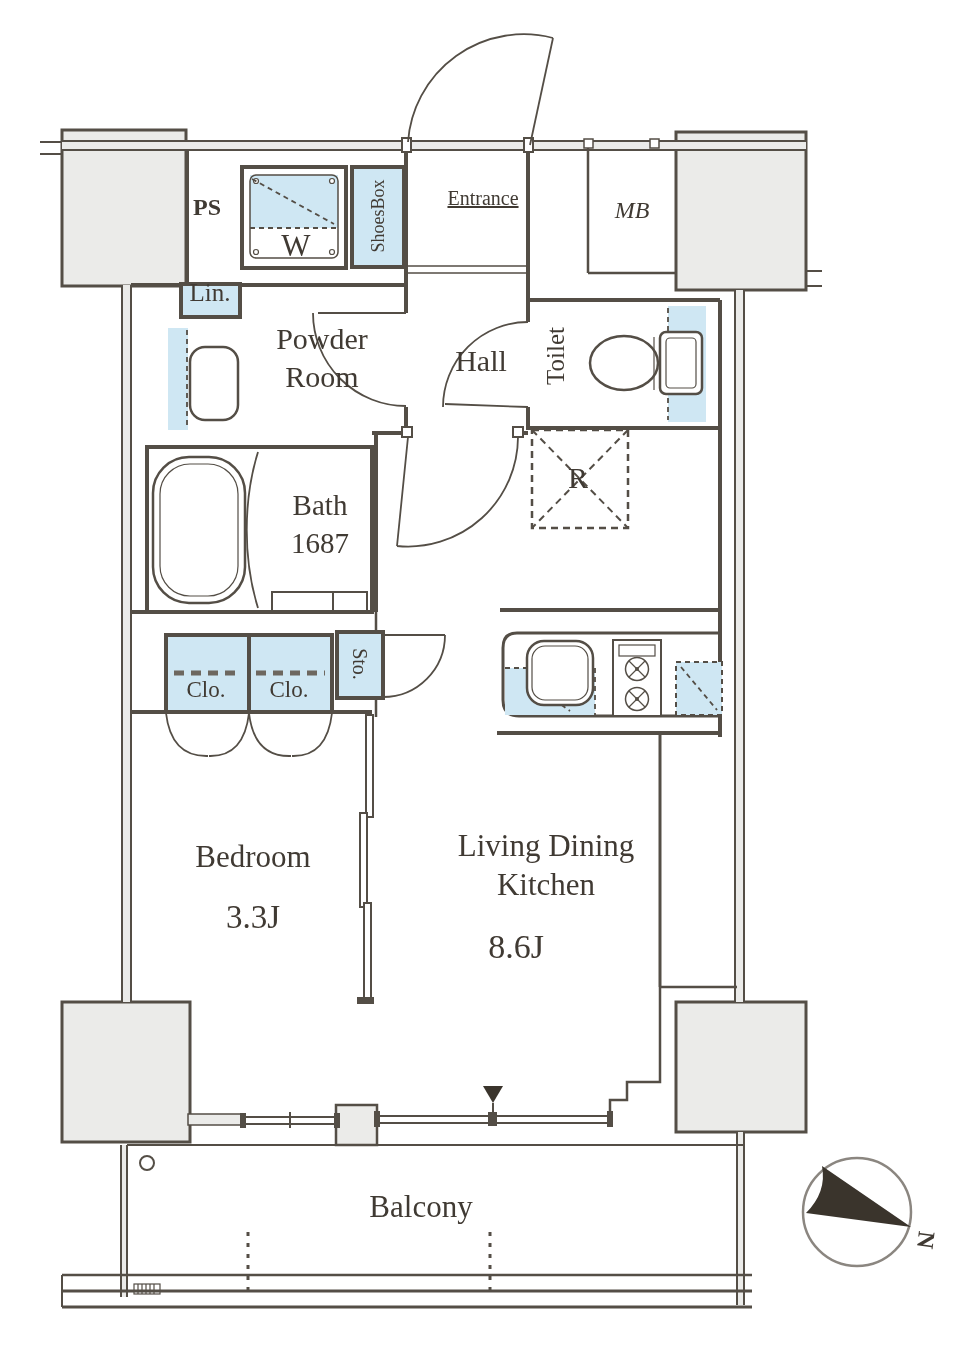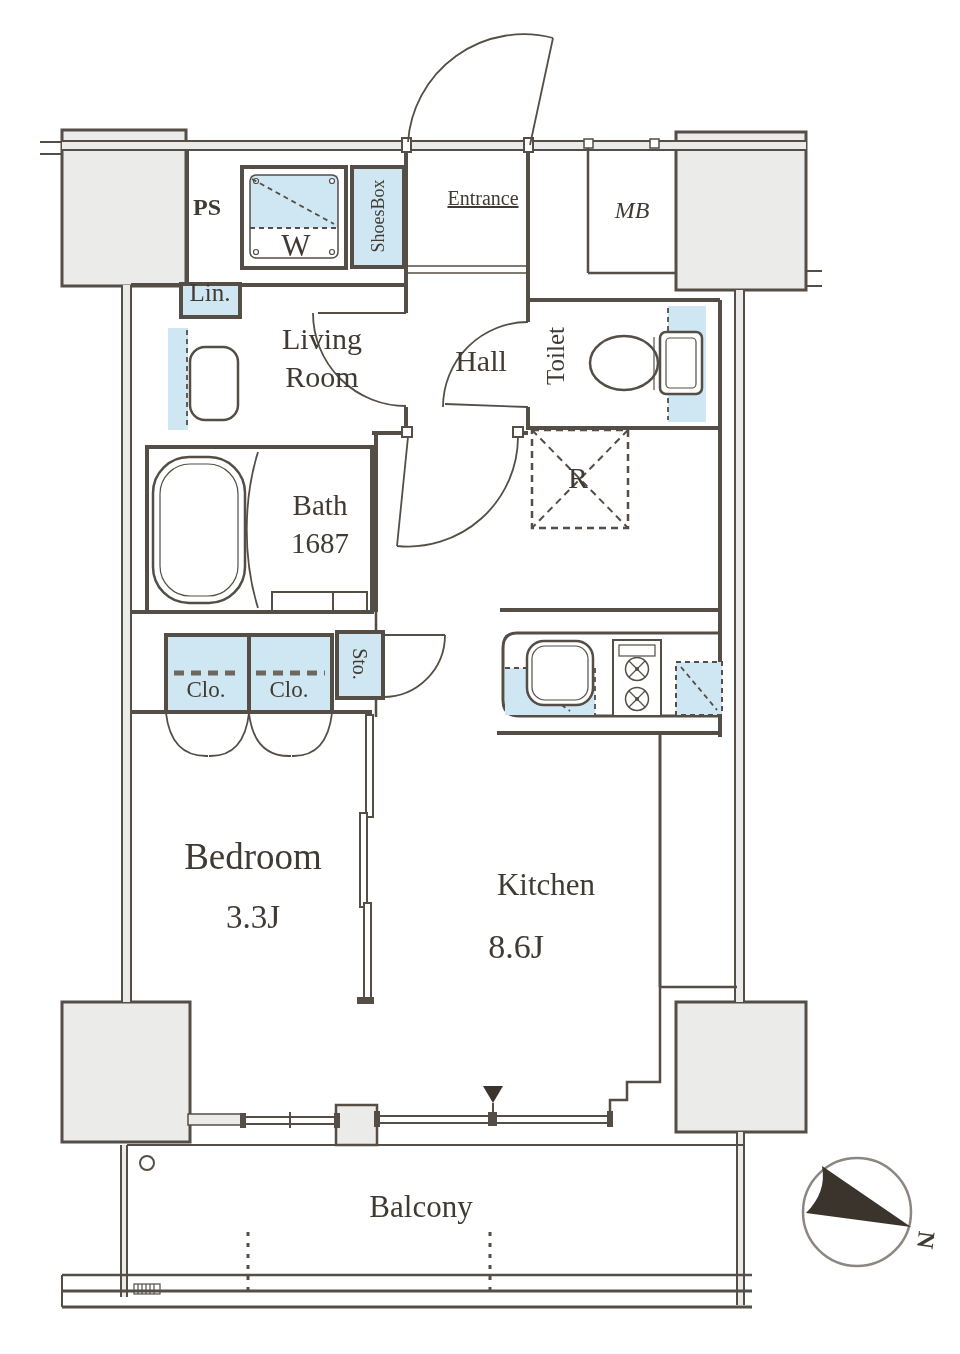--- a/index.html
+++ b/index.html
@@ -204,39 +204,40 @@
 </svg>
 
 <div class="lbl" style="left:483px;top:198px;font-size:20px;text-decoration:underline;">Entrance</div>
 <div class="lbl" style="left:207px;top:207px;font-size:24px;font-weight:bold;">PS</div>
 <div class="lbl" style="left:632px;top:210px;font-size:24px;font-style:italic;">MB</div>
 <div class="lbl" style="left:296px;top:245px;font-size:31px;">W</div>
 <div class="lbl vccw" style="left:378px;top:216px;font-size:18px;">ShoesBox</div>
 <div class="lbl" style="left:210px;top:292px;font-size:25px;">Lin.</div>
 
 <div class="lbl" style="left:322px;top:357px;font-size:30px;line-height:1.25;">
-  <div>Living</div>
+  <div>Powder</div>
   <div>Room</div>
 </div>
 
 <div class="lbl" style="left:461px;top:361px;font-size:30px;margin-left:20px;">Hall</div>
 <div class="lbl vccw" style="left:555px;top:356px;font-size:25px;">Toilet</div>
 
 <div class="lbl" style="left:304px;top:525px;font-size:29px;line-height:1.3;margin-left:16px;">
   <div>Bath</div>
   <div>1687</div>
 </div>
 
 <div class="lbl" style="left:578px;top:478px;font-size:30px;">R</div>
 <div class="lbl" style="left:206px;top:689px;font-size:23px;">Clo.</div>
 <div class="lbl" style="left:289px;top:689px;font-size:23px;">Clo.</div>
 <div class="lbl vcw" style="left:360px;top:664px;font-size:20px;">Sto.</div>
 
-<div class="lbl" style="left:253px;top:856px;font-size:37px;">Bedroom</div>
+<div class="lbl" style="left:253px;top:856px;font-size:31px;">Bedroom</div>
 <div class="lbl" style="left:253px;top:917px;font-size:33px;">3.3J</div>
 
+<div class="lbl" style="left:546px;top:845px;font-size:31px;">Living Dining</div>
 <div class="lbl" style="left:546px;top:884px;font-size:31px;">Kitchen</div>
 <div class="lbl" style="left:516px;top:947px;font-size:34px;text-align:right;">8.6J</div>
 
 <div class="lbl" style="left:421px;top:1206px;font-size:31px;">Balcony</div>
 <div class="lbl ncl" style="left:926px;top:1240px;font-size:24px;">N</div>
 
 </div>
 
 </body></html>

